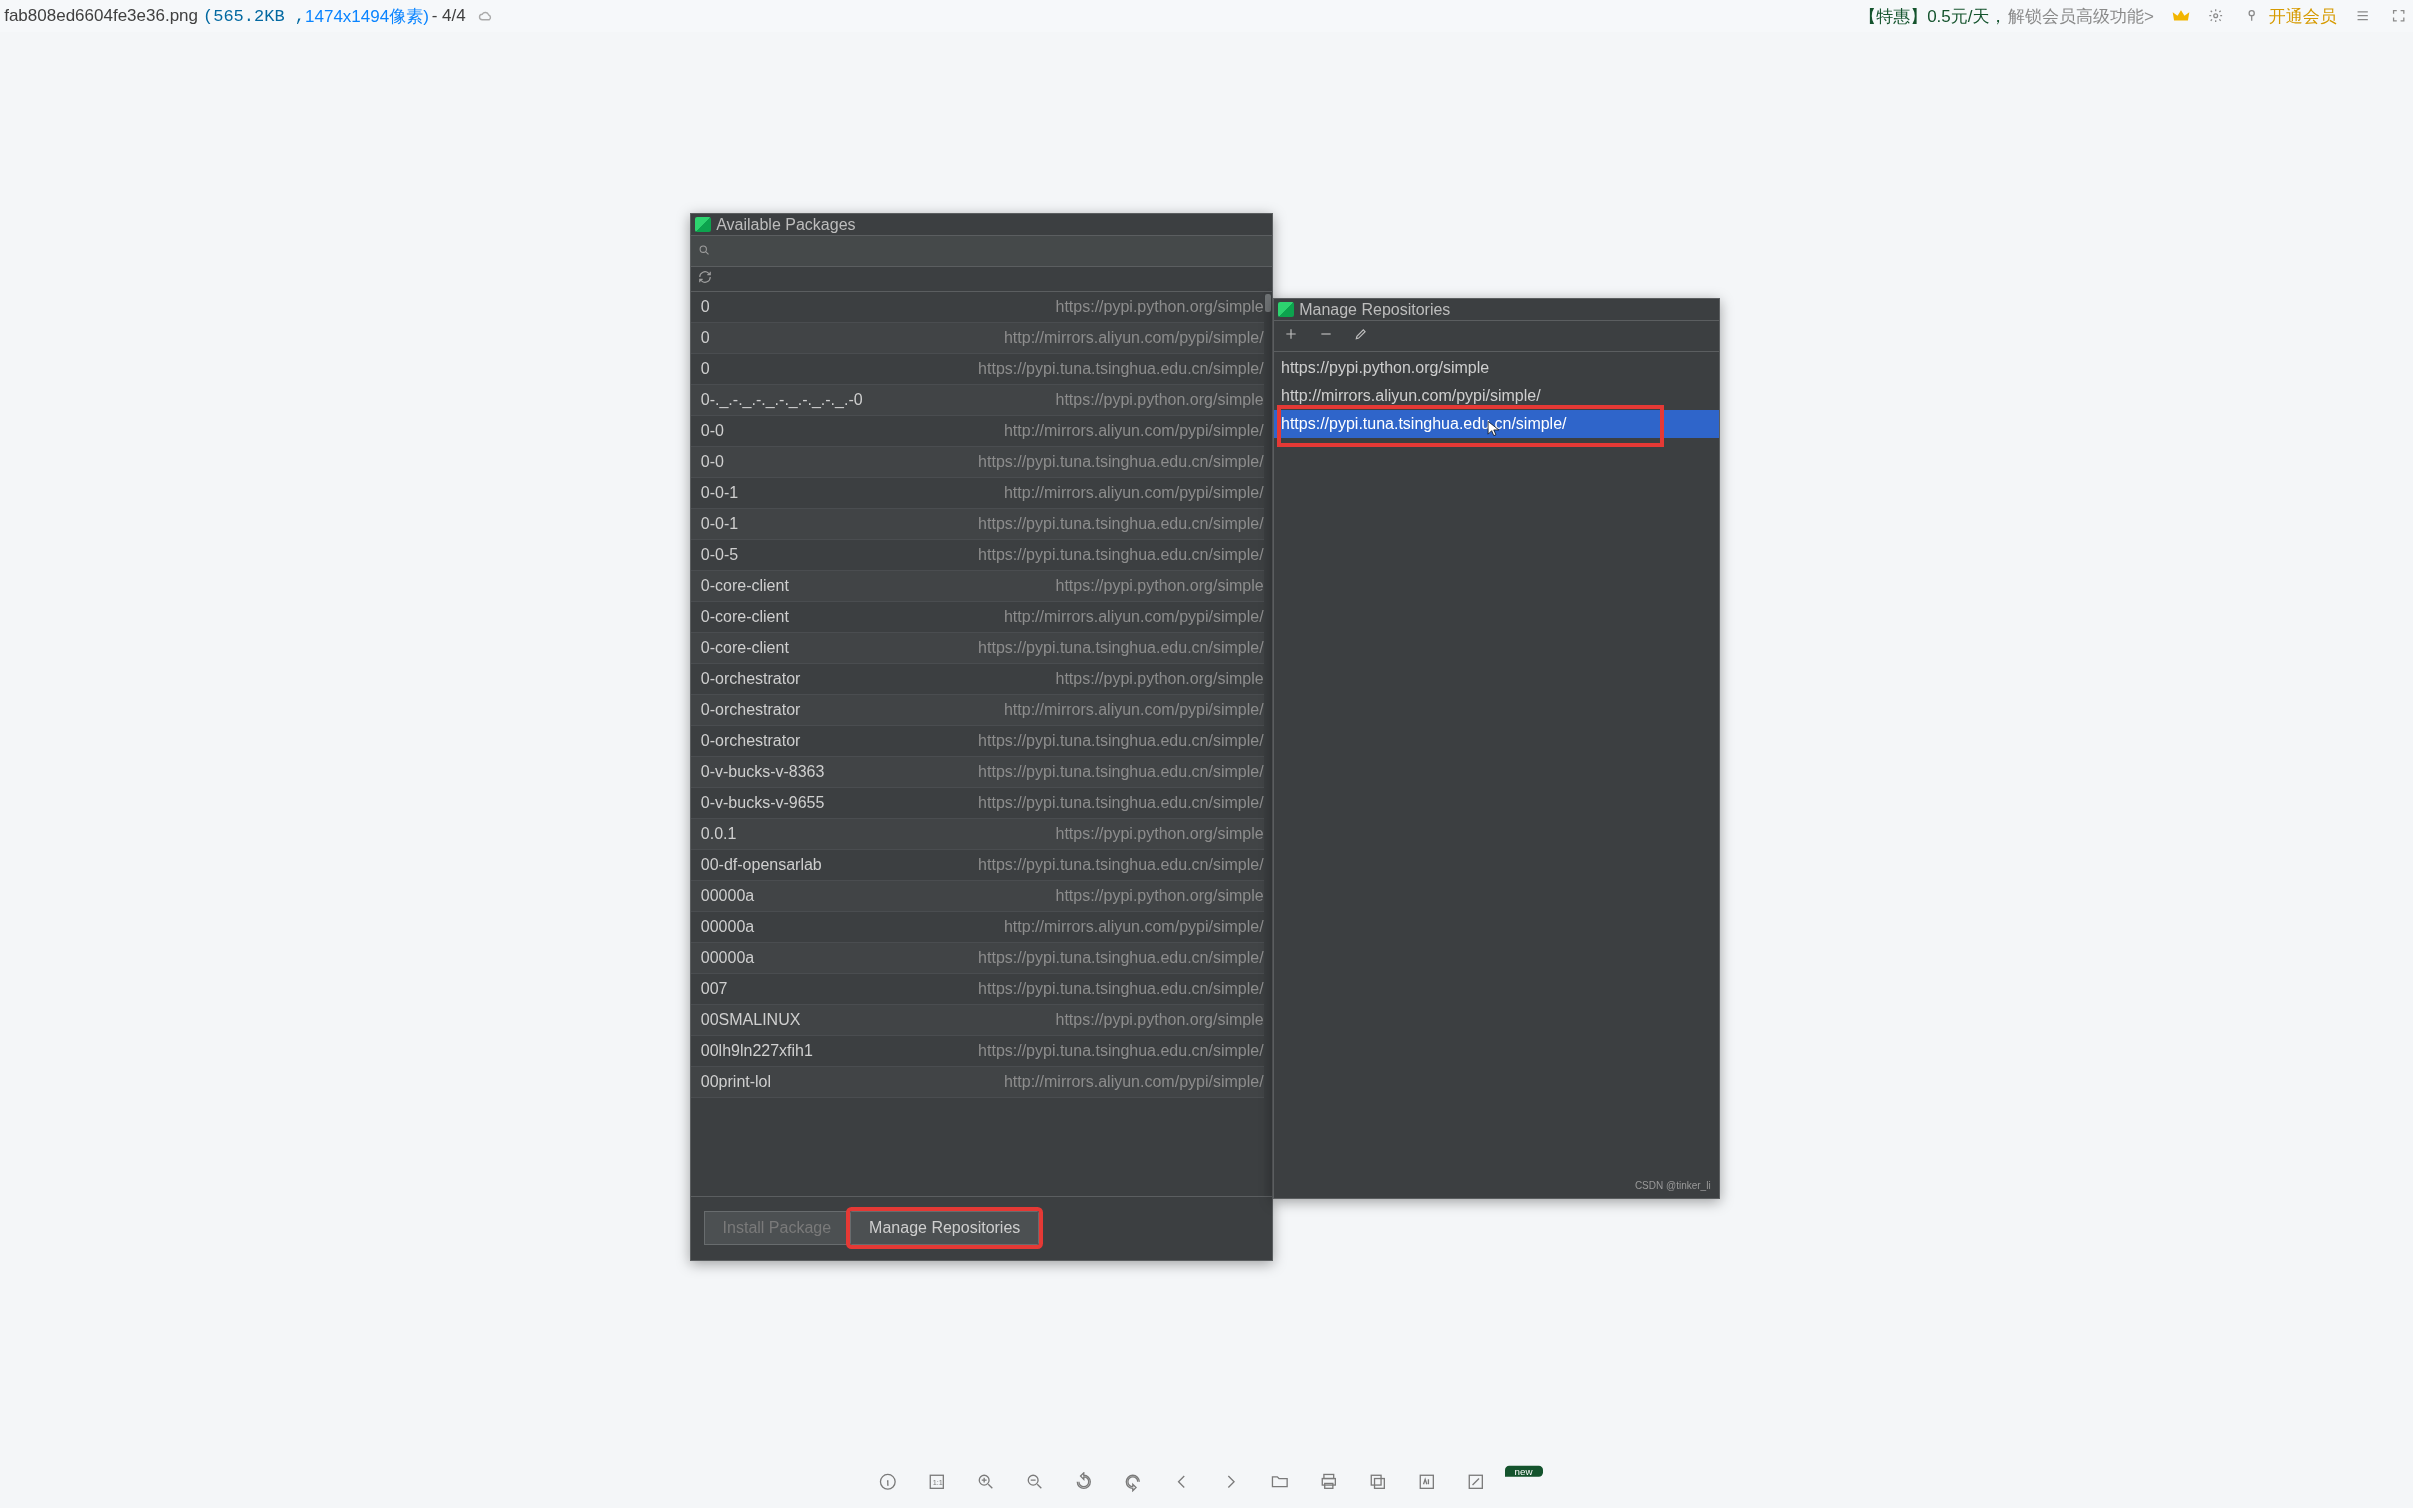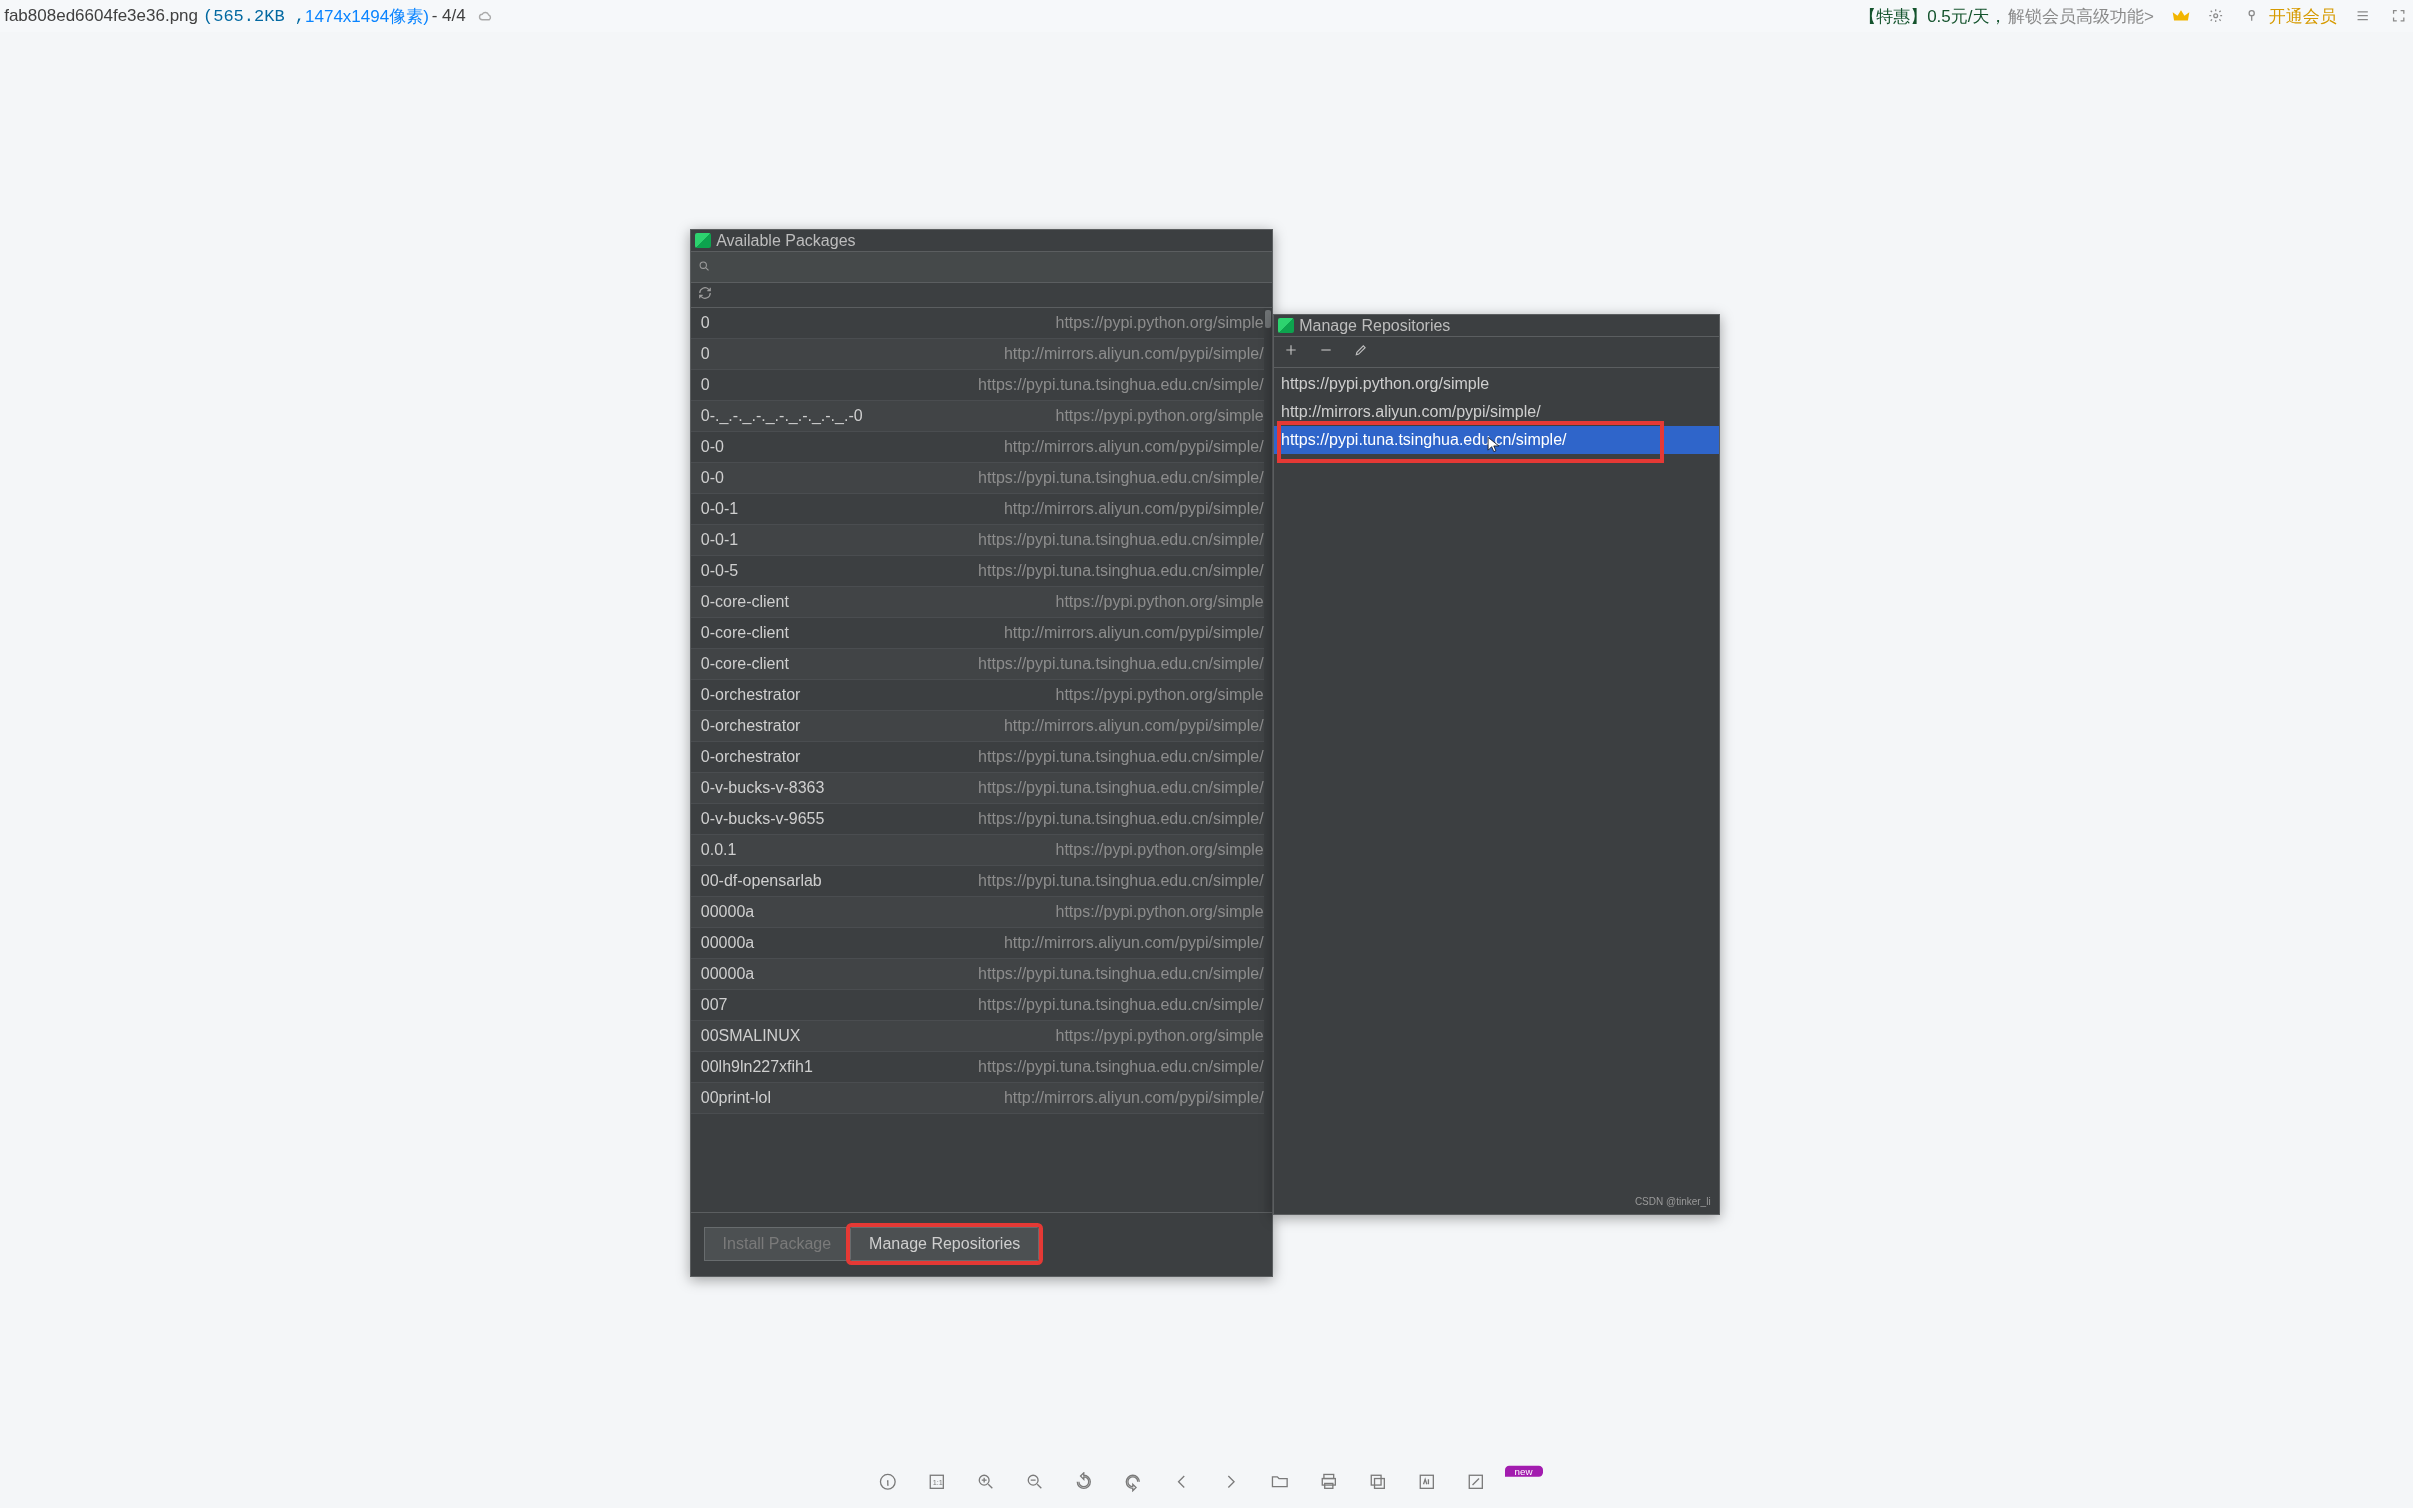--- a/index.html
+++ b/index.html
@@ -32,21 +32,21 @@
   .viewer-header .promo-b { color: #8a8a8a; margin-left: 1.4px; }
   .viewer-header .top-icon { margin-left: 18px; color: #8a8a8a; width: 18px; text-align:center; }
   .viewer-header .vip { color: #d69a00; margin-left: 7px; }
   .viewer-header .vip-icon { margin-left: 18px; }
   .viewer-header svg { display:block; }
 
   
   .canvas {
     position: absolute;
     left: 690px;
-    top: 229px;          
+    top: 213px;          
     width: 1029px;
     height: 1048px;
     padding-left: 20px;
   }
   .dialog {
     position: absolute;
     background: #3c3f41;
     color: #bbbbbb;
     box-shadow: 0 2.8px 12.6px rgba(0,0,0,.35);
     border: 0.7px solid #5b5e60;
@@ -157,21 +157,21 @@
     align-items:center;
     background:#f4f6f8;
   }
   .bottom-bar .tool{
     width:35px; height:35px; margin:0 7px;
     display:flex; align-items:center; justify-content:center;
     color:#7a7a7a;
   }
   .bottom-bar svg{ display:block; }
   .bottom-bar .new-badge{
-    background:#a21caf; color:#fff; font-size:9.8px;
+    background:#14532d; color:#fff; font-size:9.8px;
     padding:0 10px; border-radius:4.2px 4.2px 4.2px 0;
     margin-left:-2.8px; transform:translateY(-11.2px);
   }
 
 </style>
 </head>
 <body>
 
 <div class="viewer-header">
   <span class="fname">fab808ed6604fe3e36.png</span>

